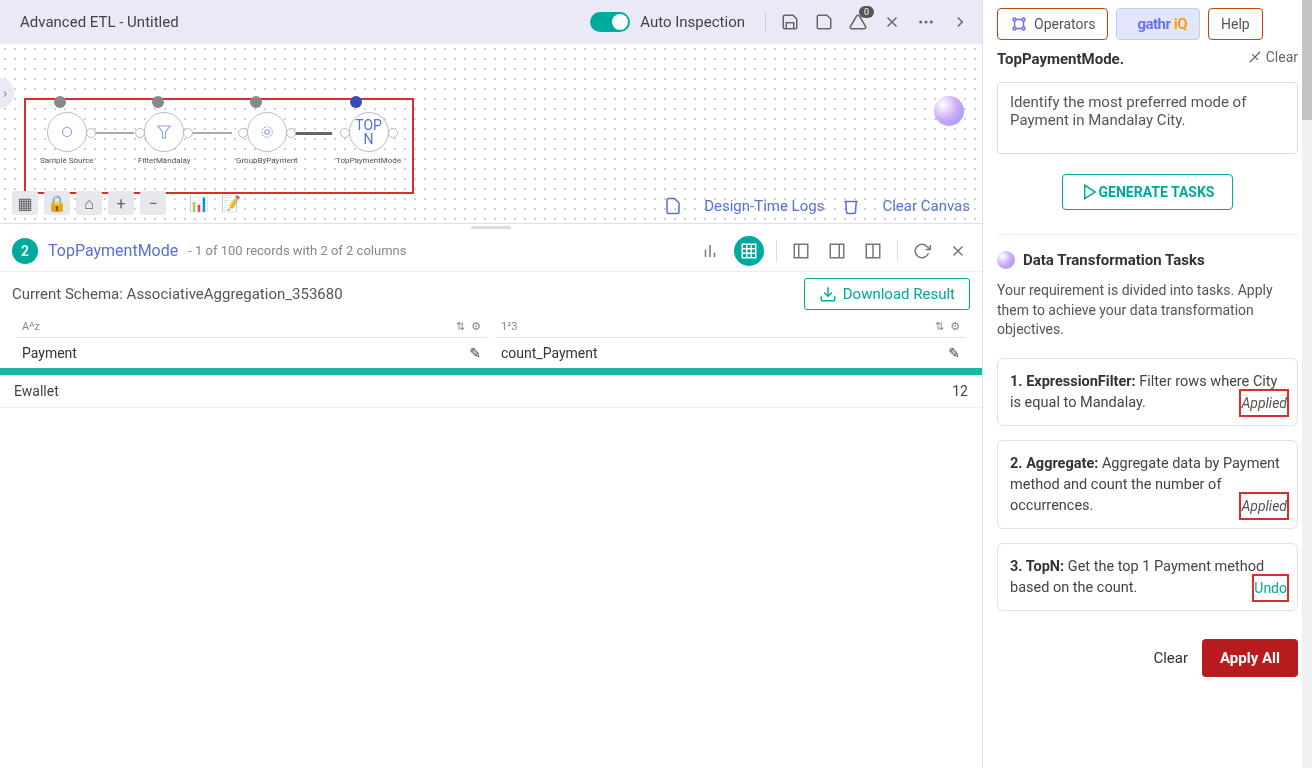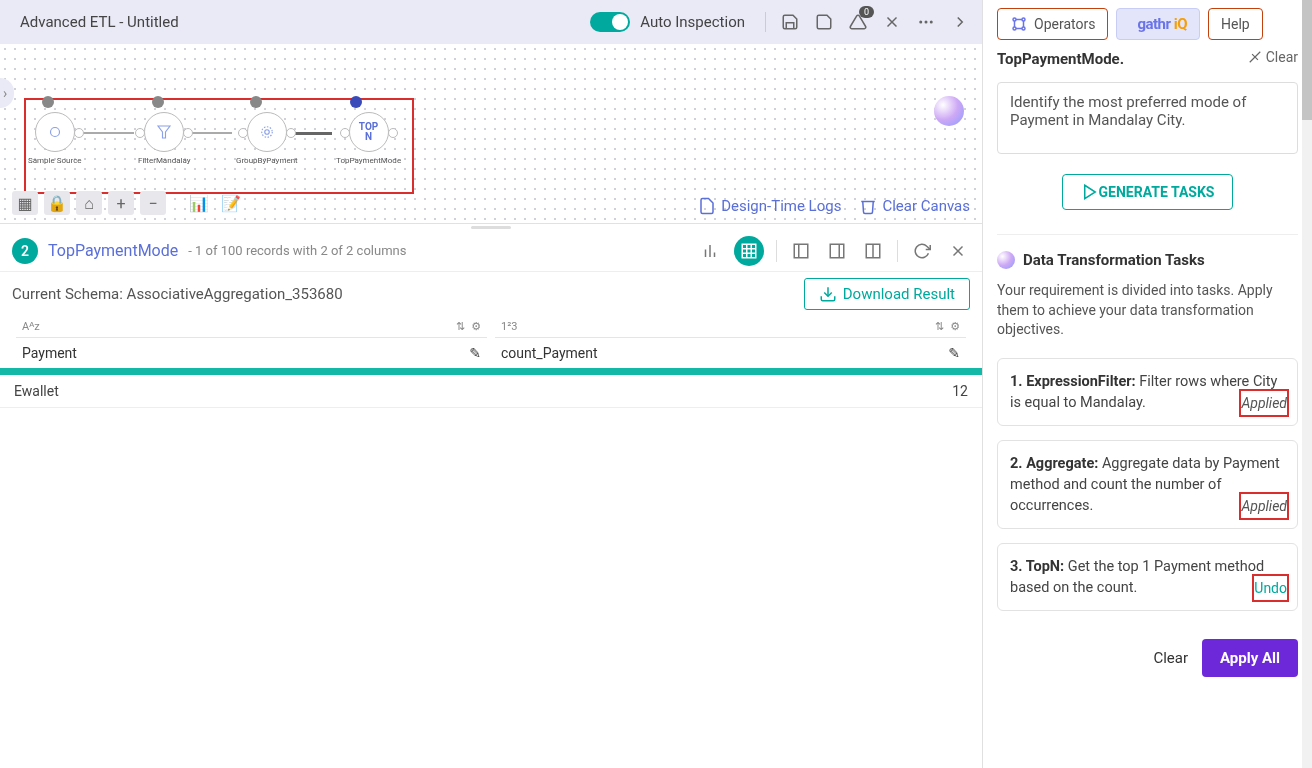--- a/index.html
+++ b/index.html
@@ -24,21 +24,21 @@
 .node-dot.active { background: #3a4ab8; }
 .node-label { font-size: 8px; color: #555; margin-top: 4px; white-space: nowrap; }
 .node-port-l, .node-port-r { position: absolute; width: 10px; height: 10px; border: 1px solid #bbb; border-radius: 50%; background: #fff; top: 15px; }
 .node-port-l { left: -10px; } .node-port-r { right: -10px; }
 .edge { position: absolute; height: 2px; background: #aaa; top: 88px; }
 .edge.thick { height: 3px; background: #666; }
 .ai-orb { position: absolute; right: 18px; top: 52px; width: 30px; height: 30px; border-radius: 50%; background: radial-gradient(circle at 30% 30%, #fff, #cda8f5, #8a9cff); cursor: pointer; }
 .toolbar-row { position: absolute; left: 12px; bottom: 8px; display: flex; gap: 6px; }
 .tool-btn { width: 26px; height: 24px; background: #e8e8ec; border-radius: 3px; display: flex; align-items: center; justify-content: center; color: #666; cursor: pointer; font-size: 16px; }
 .canvas-links { position: absolute; right: 12px; bottom: 8px; display: flex; gap: 18px; align-items: center; }
-.canvas-link { display: flex; align-items: center; gap: 5px; color: #5a6fd8; cursor: pointer; font-size: 15px; }
+.canvas-link { display: flex; align-items: center; gap: 22px; color: #5a6fd8; cursor: pointer; font-size: 15px; }
 .data-header { height: 42px; display: flex; align-items: center; padding: 0 12px; gap: 10px; border-bottom: 1px solid #eee; position: relative; }
 .step-badge { width: 26px; height: 26px; background: #00a99d; color: #fff; border-radius: 50%; display: flex; align-items: center; justify-content: center; font-weight: 600; }
 .step-title { color: #5a6fd8; font-size: 16px; }
 .step-sub { color: #888; font-size: 13px; }
 .data-header-icons { margin-left: auto; display: flex; align-items: center; gap: 12px; }
 .hdr-icon { width: 24px; height: 24px; display: flex; align-items: center; justify-content: center; color: #777; cursor: pointer; }
 .hdr-icon.active { background: #00a99d; color: #fff; border-radius: 50%; width: 30px; height: 30px; }
 .hdr-sep { width: 1px; height: 22px; background: #ddd; }
 .schema-row { height: 44px; display: flex; align-items: center; padding: 0 12px; justify-content: space-between; }
 .schema-text { color: #555; font-size: 15px; }
@@ -67,21 +67,21 @@
 .sp-divider { border-top: 1px solid #eee; margin: 4px 0 10px; }
 .sp-section-title { display: flex; align-items: center; gap: 8px; font-weight: 700; font-size: 15px; }
 .orb-sm { width: 18px; height: 18px; border-radius: 50%; background: radial-gradient(circle at 30% 30%, #fff, #cda8f5, #8a9cff);}
 .sp-desc { font-size: 14px; color: #555; margin: 6px 0 12px; line-height: 1.4;}
 .task { border: 1px solid #e2e2e2; border-radius: 6px; padding: 12px; margin-bottom: 14px; font-size: 14.5px; color: #444; position: relative; line-height:1.45;}
 .task strong { color: #333; }
 .task-status { position: absolute; right: 8px; bottom: 8px; border: 2px solid #d82e2e; padding: 2px 0; font-style: italic; color: #555; font-size: 14px; cursor:pointer;}
 .task-status.undo { color: #00a99d; font-style: normal; }
 .sp-footer { display: flex; gap: 14px; justify-content: flex-end; align-items: center; margin-top: 8px;}
 .clear-btn { color: #333; cursor: pointer; font-size: 15px;}
-.apply-all { background: #6d28d9; color: #fff; font-weight: 700; padding: 10px 18px; border-radius: 4px; cursor: pointer; font-size: 15px;}
+.apply-all { background: #b91c1c; color: #fff; font-weight: 700; padding: 10px 18px; border-radius: 4px; cursor: pointer; font-size: 15px;}
 svg { width: 18px; height: 18px; }
 .scrollbar-fake { position:absolute; right:0; top:0; width:10px; height:100%; background:#f1f1f1;}
 .scrollbar-thumb { width:10px; background:#c4c4c4; height:120px; position:absolute; top:0;}
 </style>
 </head>
 <body>
 
 <div class="main">
   <div class="topbar">
     <span class="topbar-title">Advanced ETL - Untitled</span>
@@ -128,21 +128,21 @@
   </div>
 
   <div class="canvas-area">
     <div class="expand-handle">›</div>
     <div class="pipeline-box"></div>
 
     <div class="edge" style="left:84px; width:50px;"></div>
     <div class="edge" style="left:182px; width:50px;"></div>
     <div class="edge thick" style="left:280px; width:52px;"></div>
 
-    <div class="node" style="left:28px; top:68px;">
+    <div class="node" style="left:40px; top:68px;">
       <div class="node-dot"></div>
       <div class="node-circle">
           <div class="node-port-r"></div>
           <svg viewBox="0 0 24 24" fill="none" stroke="#8aa0e8" stroke-width="1.5">
             <circle cx="12" cy="12" r="6"></circle>
           </svg>
         </div>
       <div class="node-label">Sample Source</div>
     </div>
     <div class="node" style="left:138px; top:68px;">
@@ -163,21 +163,21 @@
           <div class="node-port-r"></div>
           <svg viewBox="0 0 24 24" fill="none" stroke="#8aa0e8" stroke-width="1.5">
             <circle cx="12" cy="12" r="3"></circle>
             <circle cx="12" cy="12" r="7" stroke-dasharray="2 2"></circle>
           </svg>
         </div>
       <div class="node-label">GroupByPayment</div>
     </div>
     <div class="node" style="left:336px; top:68px;">
       <div class="node-dot active"></div>
-      <div class="node-circle" style="color:#5a6fd8; font-size:10px; font-weight:700; line-height:1;"><div class="node-port-l"></div><div class="node-port-r"></div>TOP<br>N</div>
+      <div class="node-circle" style="color:#5a6fd8; font-size:14px; font-weight:400; line-height:1;"><div class="node-port-l"></div><div class="node-port-r"></div>TOP<br>N</div>
       <div class="node-label">TopPaymentMode</div>
     </div>
 
     <div class="ai-orb"></div>
 
     <div class="toolbar-row">
       <div class="tool-btn">▦</div>
       <div class="tool-btn">🔒</div>
       <div class="tool-btn">⌂</div>
       <div class="tool-btn">+</div>

